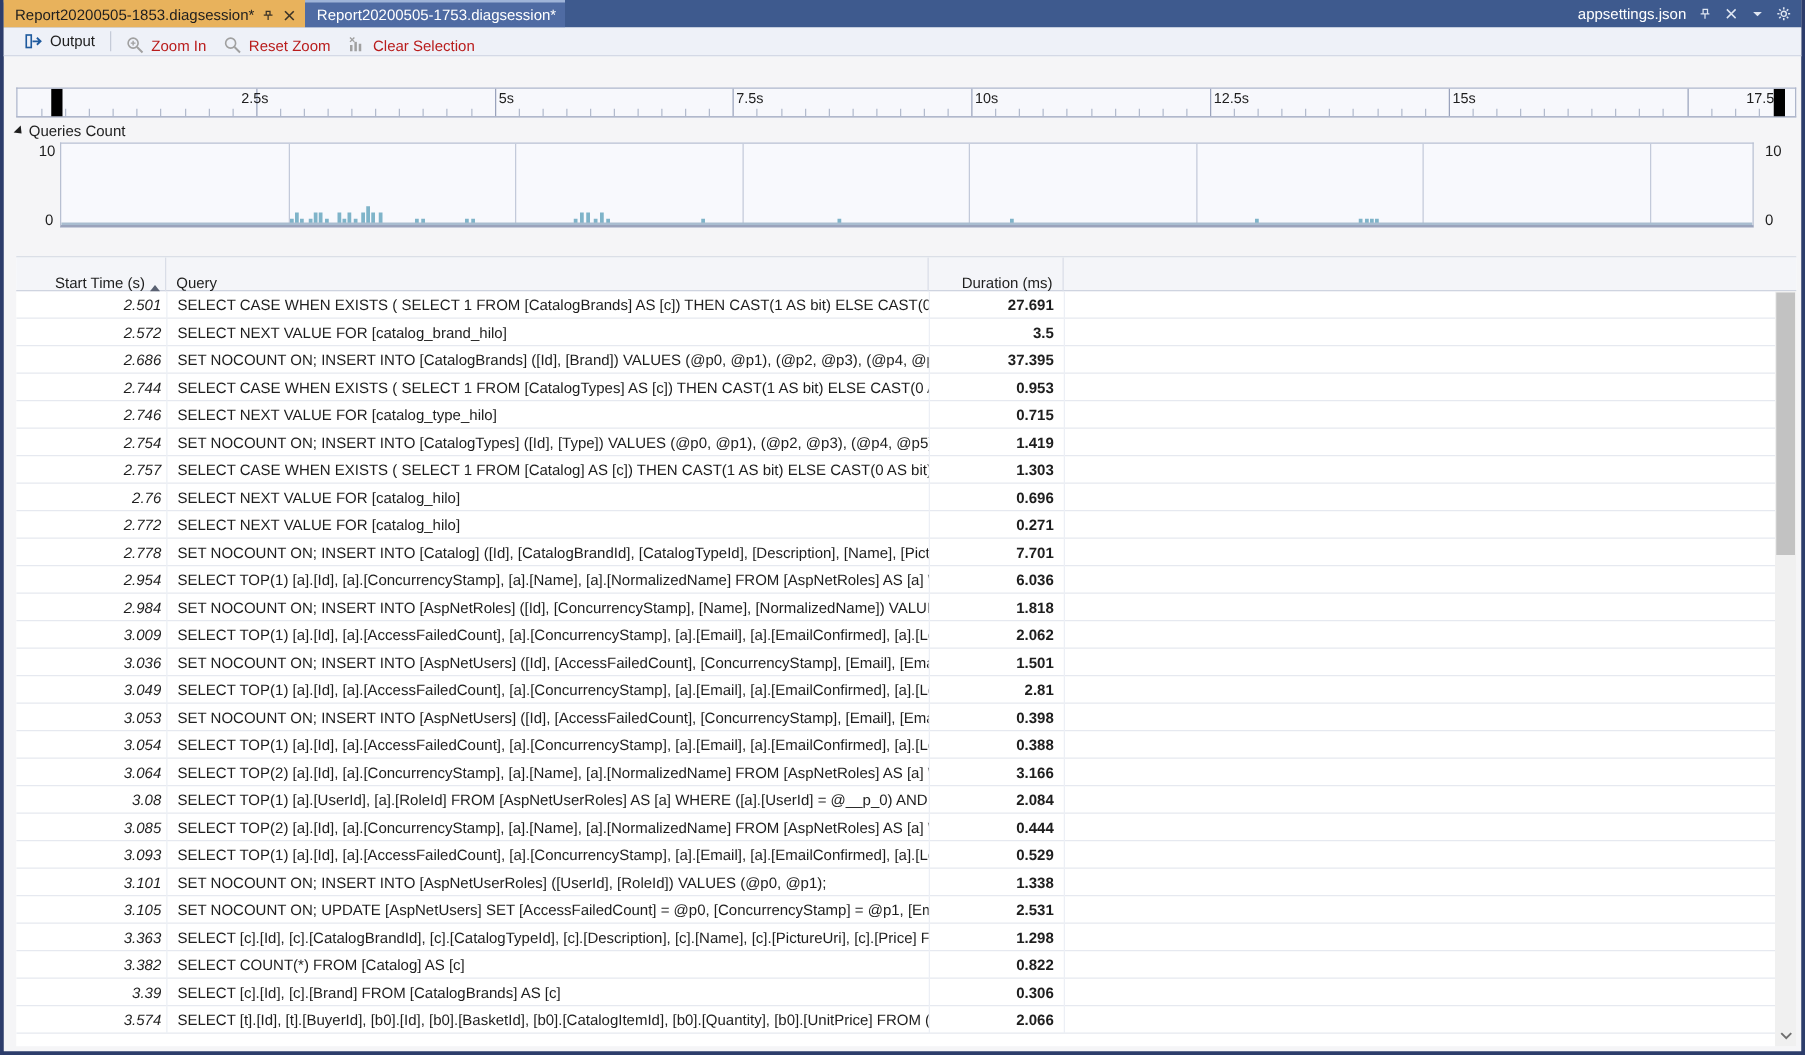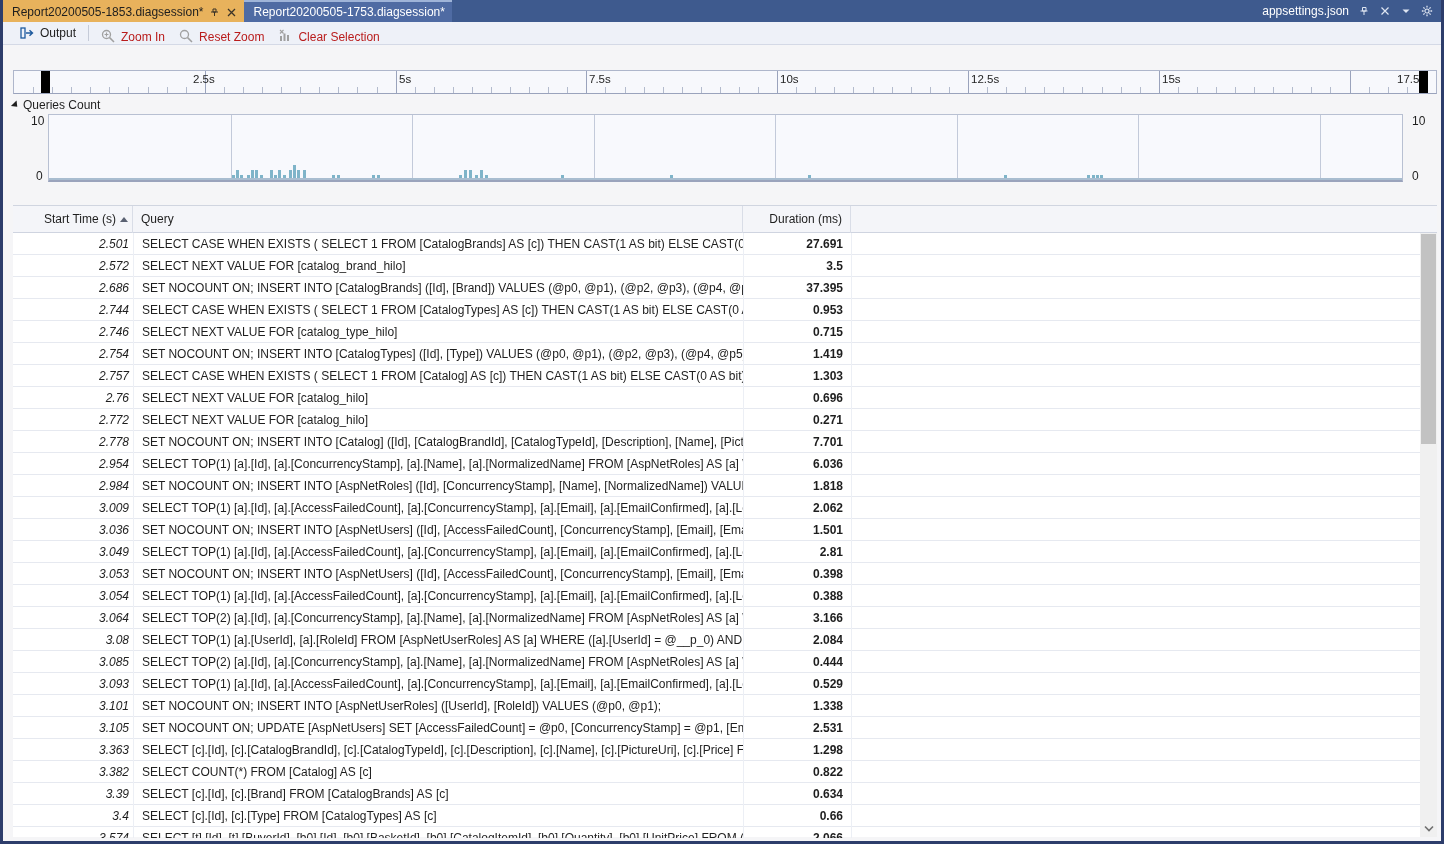--- a/index.html
+++ b/index.html
@@ -153,21 +153,21 @@
     border-top: 1px solid #d0d5e0;
   }
   .thead {
     display: flex; height: 27px;
     background: #f4f5f9;
     border-bottom: 1px solid #cfd4e0;
     align-items: center;
     font-size: 12px;
   }
   .th {
-    height: 27px; display: flex; align-items: center;
+    height: 27px; display: flex; align-items: flex-end;
     border-right: 1px solid #d9dde7;
     padding: 0 6px;
     white-space: nowrap;
     cursor: default;
   }
   .th.c-start { width: 120px; justify-content: flex-end; gap: 4px; padding-right: 4px; }
   .th.c-query { width: 610px; padding-left: 8px; }
   .th.c-dur   { width: 108px; justify-content: flex-end; padding-right: 8px; }
   .th.c-rest  { flex: 1; border-right: none; }
   .sortarrow {
@@ -600,27 +600,21 @@
         </div>
         <div class="row">
           <div class="td c-start">3.382</div>
           <div class="td c-query">SELECT COUNT(*) FROM [Catalog] AS [c]</div>
           <div class="td c-dur">0.822</div>
           <div class="td c-rest"></div>
         </div>
         <div class="row">
           <div class="td c-start">3.39</div>
           <div class="td c-query">SELECT [c].[Id], [c].[Brand] FROM [CatalogBrands] AS [c]</div>
-          <div class="td c-dur">0.634</div>
-          <div class="td c-rest"></div>
-        </div>
-        <div class="row">
-          <div class="td c-start">3.4</div>
-          <div class="td c-query">SELECT [c].[Id], [c].[Type] FROM [CatalogTypes] AS [c]</div>
-          <div class="td c-dur">0.66</div>
+          <div class="td c-dur">0.306</div>
           <div class="td c-rest"></div>
         </div>
         <div class="row">
           <div class="td c-start">3.574</div>
           <div class="td c-query">SELECT [t].[Id], [t].[BuyerId], [b0].[Id], [b0].[BasketId], [b0].[CatalogItemId], [b0].[Quantity], [b0].[UnitPrice] FROM (…</div>
           <div class="td c-dur">2.066</div>
           <div class="td c-rest"></div>
         </div>
       </div>
 

